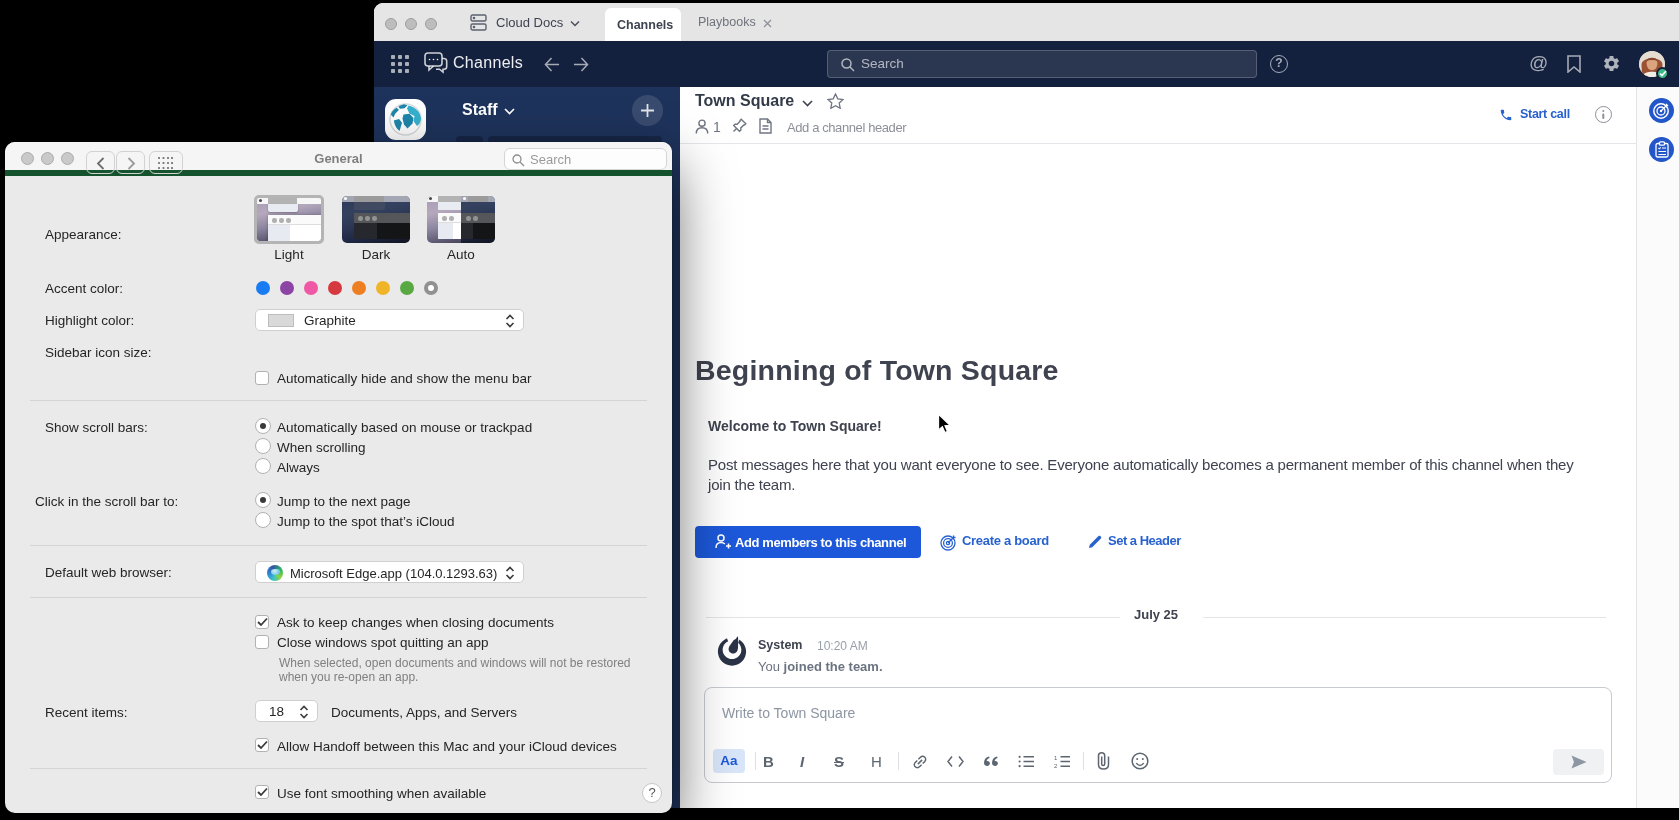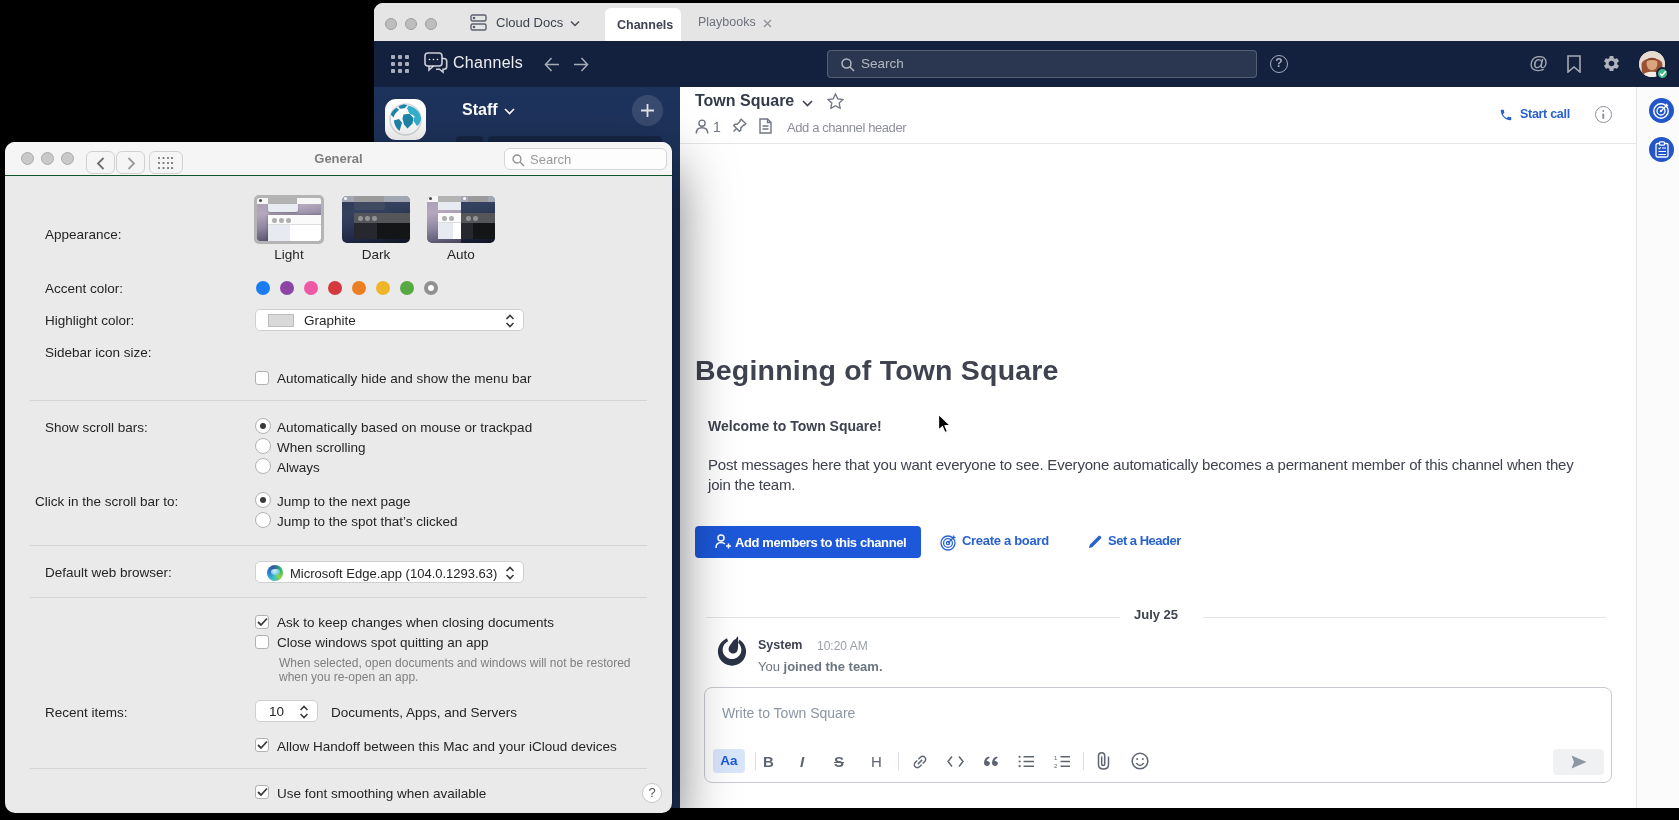--- a/index.html
+++ b/index.html
@@ -28,21 +28,21 @@
   #intro-h1 { font-size:28.5px; font-weight:bold; color:#3f4350; letter-spacing:0.2px; }
   .btn-blue { background:#1c58d9; color:#fff; border-radius:4px; font-size:13px; letter-spacing:-0.4px; font-weight:bold; white-space:nowrap; }
   .link-blue { color:#2862cf; font-size:13px; font-weight:bold; letter-spacing:-0.3px; }
   #msgbox { left:24px; top:600px; width:908px; height:96px; border:1px solid #c7cad1; border-radius:8px; background:#fff; }
   .tlet { font-size:15px; font-weight:bold; color:#5d6670; }
   .tsep { width:1px; height:18px; background:#dde0e4; top:64px; }
 
   
   #prefs { left:5px; top:142px; width:667px; height:671px; border-radius:10px; overflow:hidden;
            background:#eaeaea; box-shadow:0 25px 60px rgba(0,0,0,0.65), 0 0 1px rgba(0,0,0,0.8); }
-  #ptitle { left:0; top:0; width:100%; height:34px; background:#f5f5f5; border-bottom:1px solid #14532d; }
+  #ptitle { left:0; top:0; width:100%; height:34px; background:#f5f5f5; border-bottom:6px solid #14532d; }
   .ptl { width:13px; height:13px; border-radius:50%; background:#c9c9c9; border:1px solid #ababab; top:10px; }
   .navbtn { top:9px; width:29px; height:23px; border:1px solid #d2d2d2; border-radius:6px; }
   .plabel { font-size:13.5px; color:#252525; text-align:left; }
   .pctl  { font-size:13.5px; color:#252525; }
   .popup { background:#fff; border:1px solid #cfcfcf; border-radius:5px; height:22px; }
   .pdivider { left:25px; width:617px; height:1px; background:#d4d4d4; }
   .cb { width:14px; height:14px; background:#fff; border:1px solid #b2b2b2; border-radius:3px; }
   .radio { width:16px; height:16px; background:#fff; border:1px solid #b2b2b2; border-radius:50%; }
   .rdot { left:4px; top:4px; width:6px; height:6px; border-radius:50%; background:#3a3a3a; }
   .graytxt { color:#7f7f7f; }
@@ -465,21 +465,21 @@
   <div class="abs radio" style="left:250px; top:296px;"></div>
   <div class="abs pctl" style="left:272px; top:298px;">When scrolling</div>
   <div class="abs radio" style="left:250px; top:316px;"></div>
   <div class="abs pctl" style="left:272px; top:318px;">Always</div>
 
   <div class="abs radio" style="left:250px; top:350px;">
       <div class="abs rdot"></div>
     </div>
   <div class="abs pctl" style="left:272px; top:352px;">Jump to the next page</div>
   <div class="abs radio" style="left:250px; top:370px;"></div>
-  <div class="abs pctl" style="left:272px; top:372px;">Jump to the spot that’s clicked</div>
+  <div class="abs pctl" style="left:272px; top:372px;">Jump to the spot that’s iCloud</div>
 
   <div class="abs popup" style="left:250px; top:419px; width:269px;">
     <div class="abs" style="left:11px; top:3px; width:16px; height:16px; border-radius:50%; background:conic-gradient(from 200deg, #35c1cf, #2e7fd4, #35579d, #2bb26a, #8ed33c, #35c1cf);"></div>
     <div class="abs" style="left:14.5px; top:6.5px; width:9px; height:6px; border-radius:50% 50% 60% 60%; background:radial-gradient(circle at 40% 30%, #cfeef5, #4fb6e0);"></div>
     <div class="abs" style="left:34px; top:3.5px; font-size:13px; color:#252525;">Microsoft Edge.app (104.0.1293.63)</div>
     <svg class="abs stepper" width="10" height="14" viewBox="0 0 10 14" fill="none" stroke="#3c3c3c" stroke-width="1.6">
         <path d="M1.5 5 L5 1.5 L8.5 5 M1.5 9 L5 12.5 L8.5 9"></path>
       </svg>
   </div>
 
@@ -487,21 +487,21 @@
     <svg style="position:absolute;left:1px;top:1px;" width="11" height="10" viewBox="0 0 11 10" fill="none" stroke="#3a3a3a" stroke-width="1.8">
         <path d="M1 5 L4 8 L10 1.5"></path>
       </svg>
   </div>
   <div class="abs pctl" style="left:272px; top:473px;">Ask to keep changes when closing documents</div>
   <div class="abs cb" style="left:250px; top:493px;"></div>
   <div class="abs pctl" style="left:272px; top:493px;">Close windows spot quitting an app</div>
   <div class="abs graytxt" style="left:274px; top:514px; font-size:12px; line-height:14px;">When selected, open documents and windows will not be restored<br>when you re-open an app.</div>
 
   <div class="abs popup" style="left:250px; top:558px; width:63px;">
-    <div class="abs pctl" style="left:13px; top:3px;">10</div>
+    <div class="abs pctl" style="left:13px; top:3px;">18</div>
     <svg class="abs stepper" width="10" height="14" viewBox="0 0 10 14" fill="none" stroke="#3c3c3c" stroke-width="1.6">
         <path d="M1.5 5 L5 1.5 L8.5 5 M1.5 9 L5 12.5 L8.5 9"></path>
       </svg>
   </div>
   <div class="abs pctl" style="left:326px; top:563px;">Documents, Apps, and Servers</div>
 
   <div class="abs cb" style="left:250px; top:596px;">
     <svg style="position:absolute;left:1px;top:1px;" width="11" height="10" viewBox="0 0 11 10" fill="none" stroke="#3a3a3a" stroke-width="1.8">
         <path d="M1 5 L4 8 L10 1.5"></path>
       </svg>

